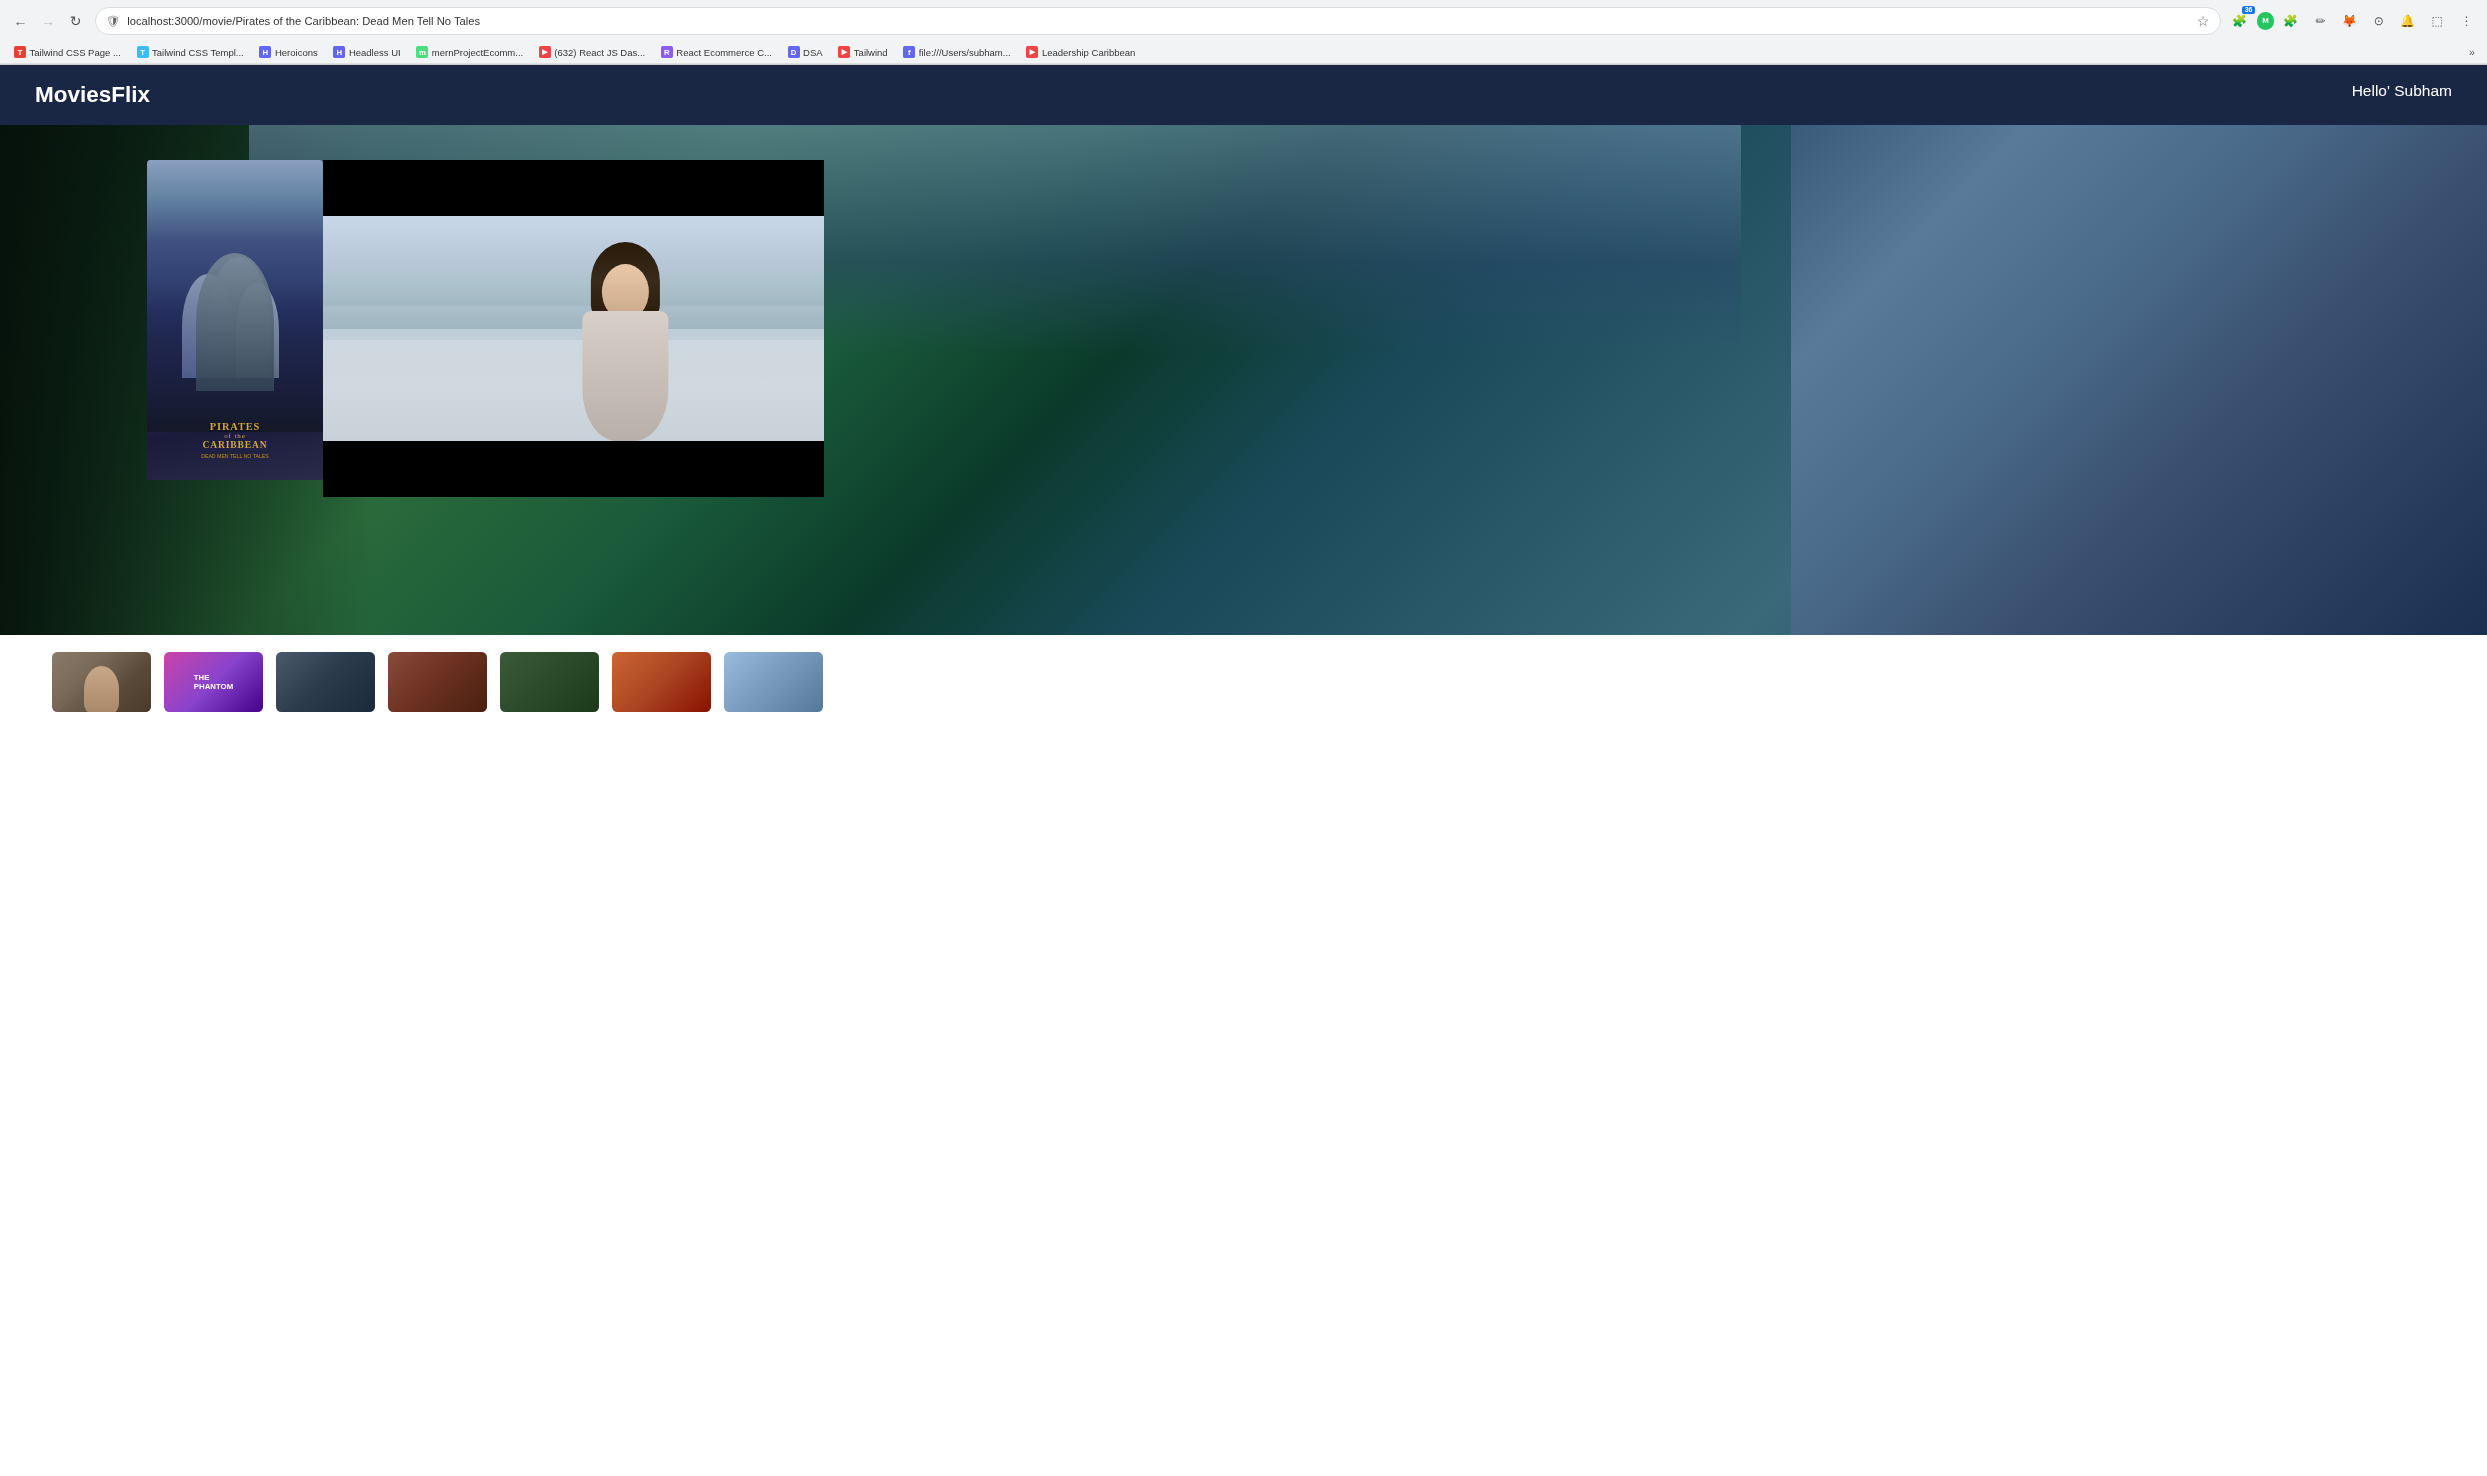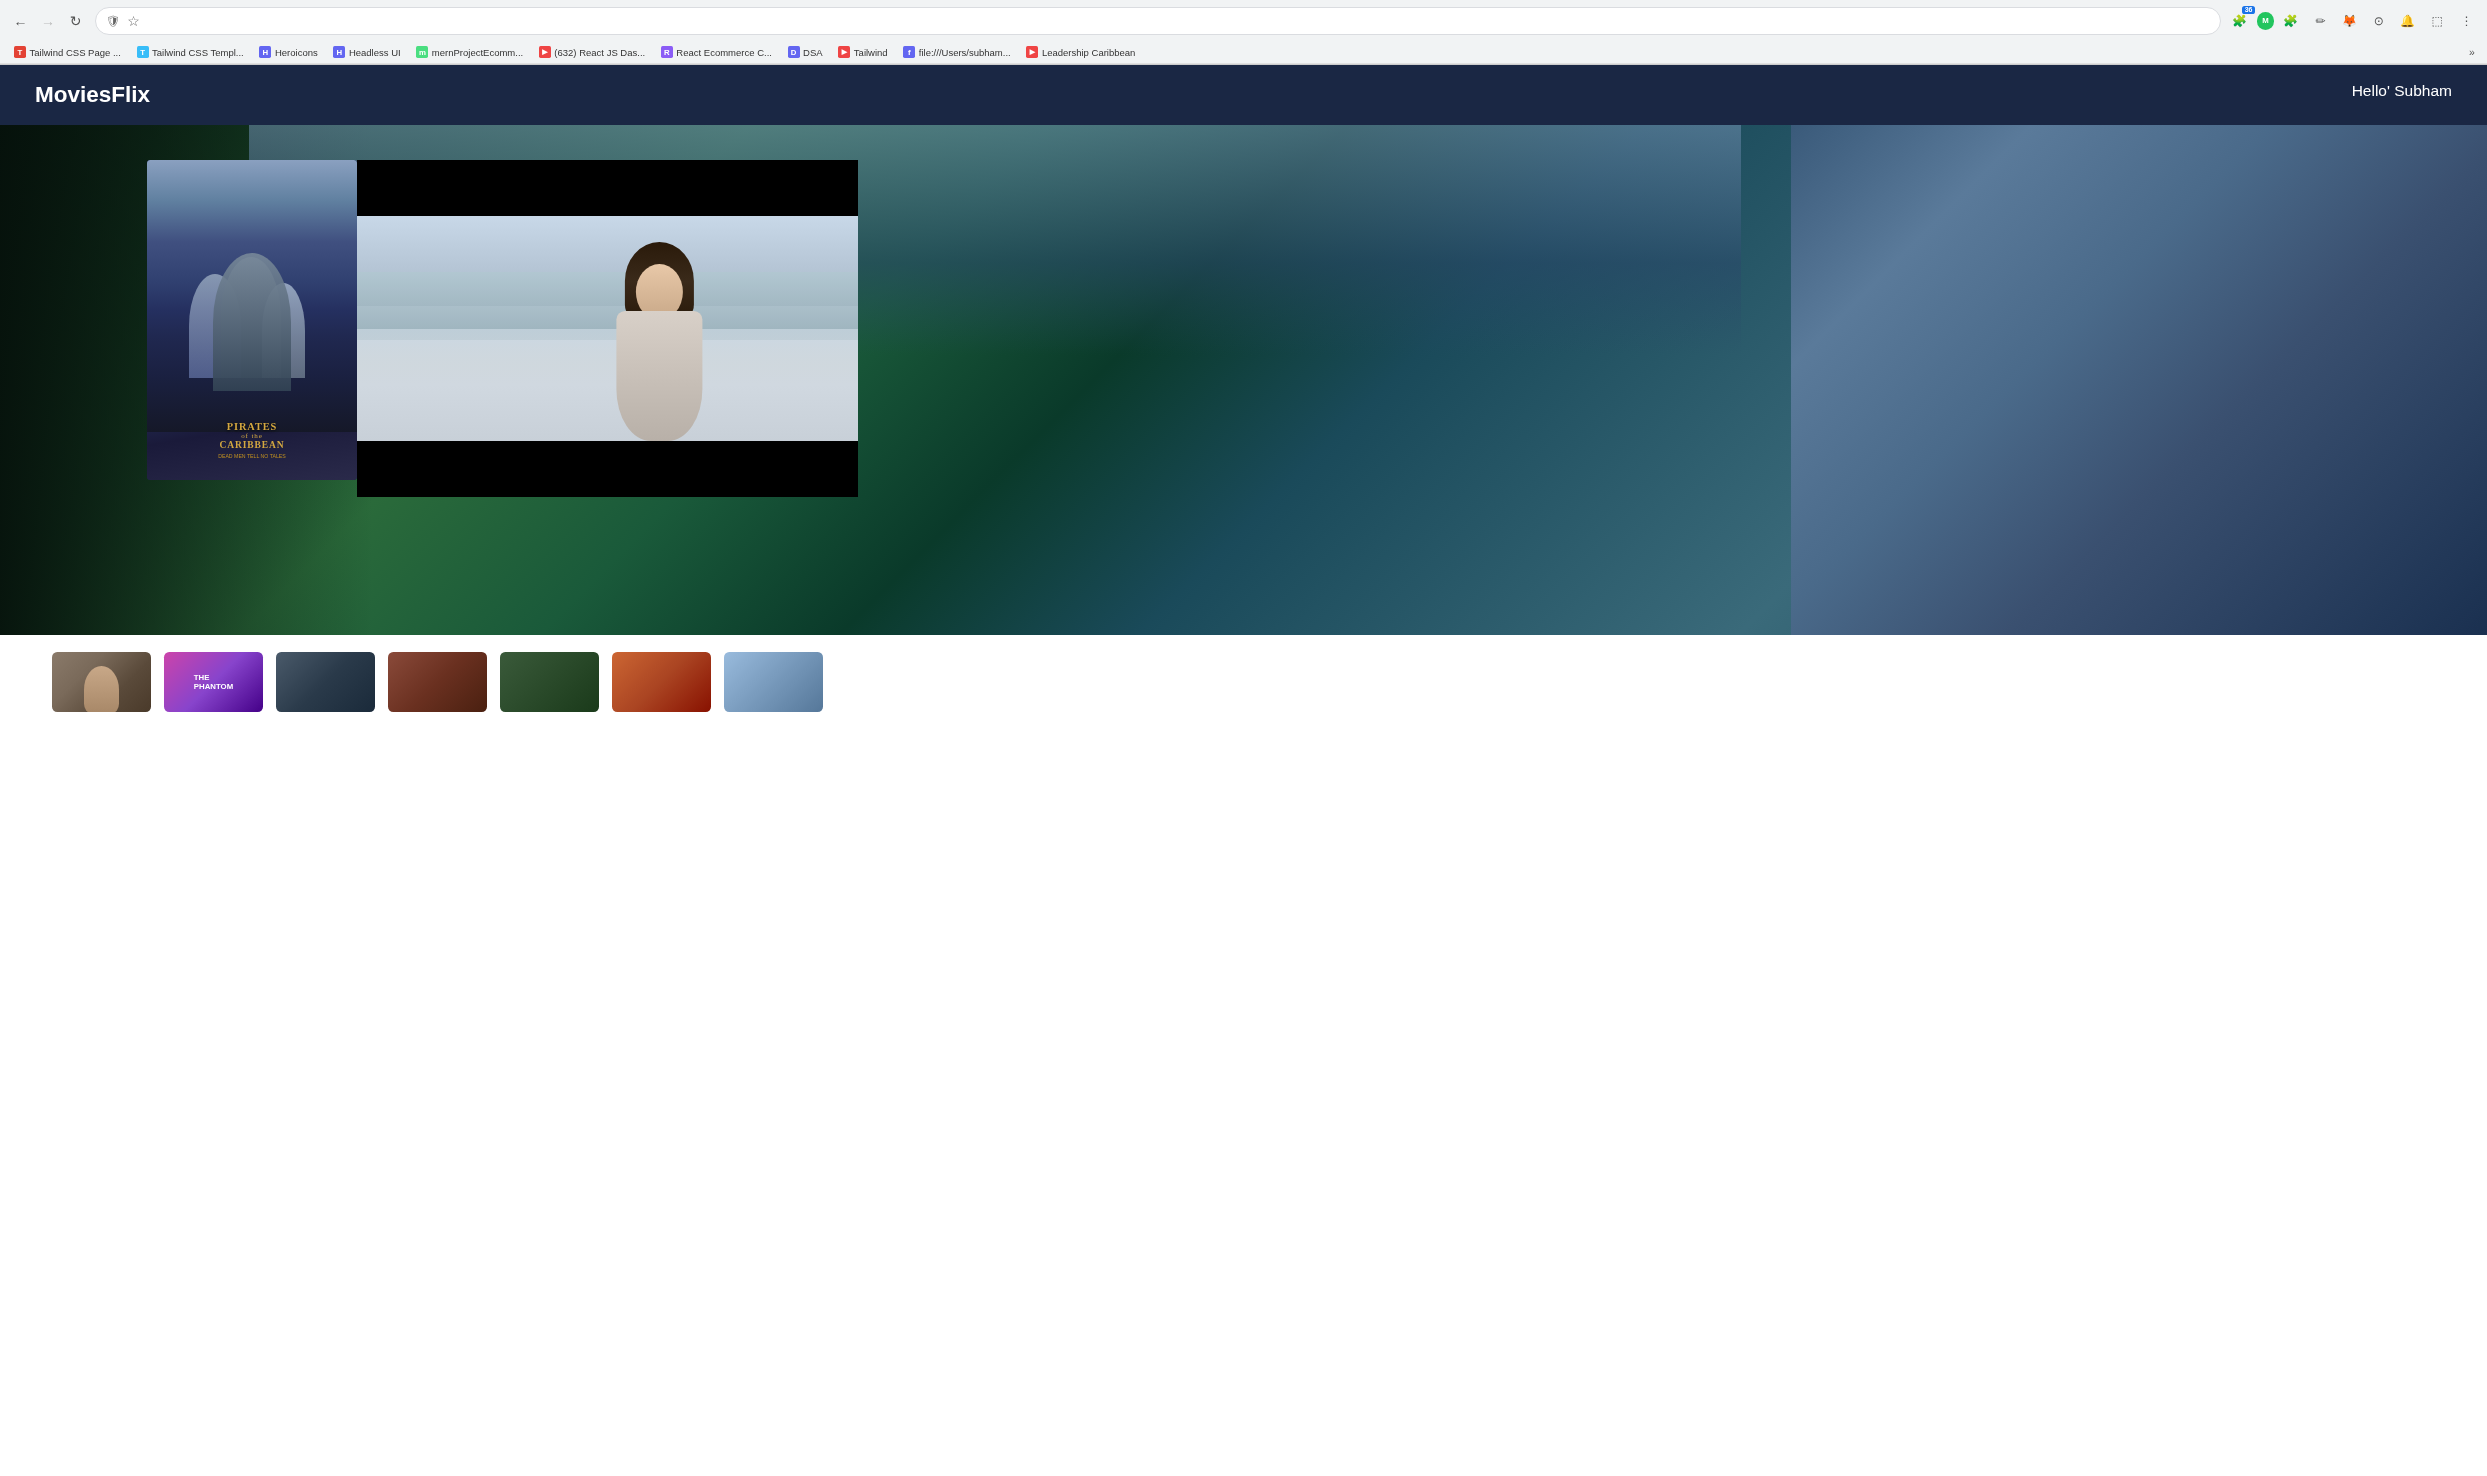--- a/index.html
+++ b/index.html
@@ -157,21 +157,21 @@
       left: 0;
       width: 100%;
       height: 100%;
       display: flex;
       align-items: flex-start;
       padding: 35px 147px;
       gap: 0;
       z-index: 2;
     }
     .movie-poster {
-      width: 210px;
+      width: 176px;
       height: 320px;
       border-radius: 3.5px;
       overflow: hidden;
       flex-shrink: 0;
       background: #1a2a4a;
       position: relative;
     }
     .poster-img {
       width: 100%;
       height: 100%;
@@ -295,20 +295,21 @@
 <div class="browser-chrome">
 
   <div class="browser-toolbar">
     <div class="nav-buttons">
       <button class="nav-btn">←</button>
       <button class="nav-btn disabled">→</button>
       <button class="nav-btn">↻</button>
     </div>
     <div class="address-bar">
       <span class="shield-icon">🛡</span>
+      <input type="text" value="localhost:3000/movie/Pirates of the Caribbean: Dead Men Tell No Tales" style="">
       <span class="star-icon">☆</span>
     </div>
     <div class="browser-actions">
       <button class="browser-action-btn" style="position:relative;">
         🧩
         <span style="position:absolute;top:-3.5px;right:-3.5px;background:#1a73e8;color:white;font-size:7px;font-weight:bold;padding:0.9px 2.6px;border-radius:2.6px;">36</span>
       </button>
       <button class="browser-action-btn" style="width:17.3px;height:17.3px;background:#22c55e;border-radius:50%;font-size:7.8px;color:white;font-weight:bold;">M</button>
       <button class="browser-action-btn">🧩</button>
       <button class="browser-action-btn">✏</button>

